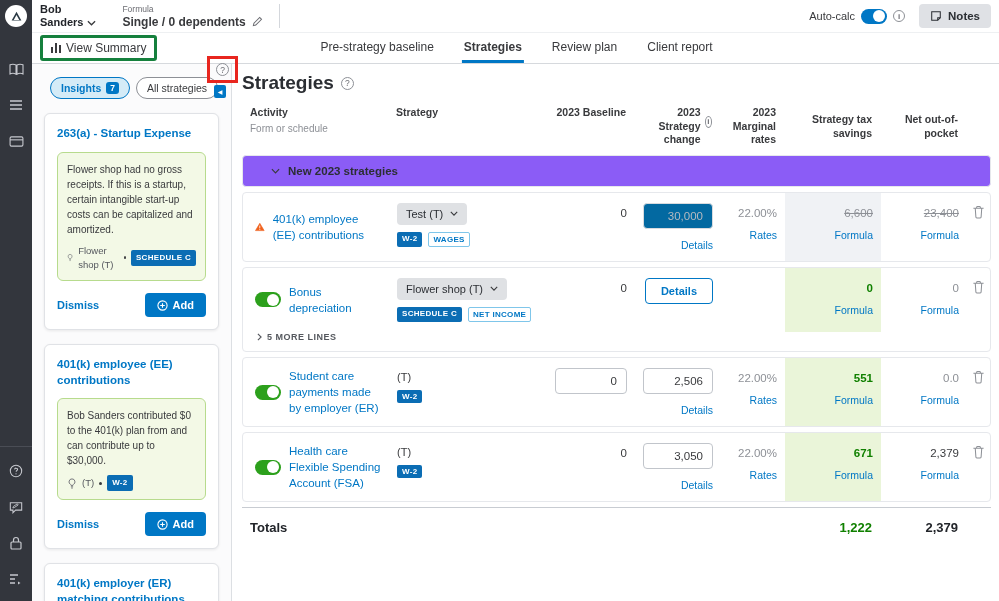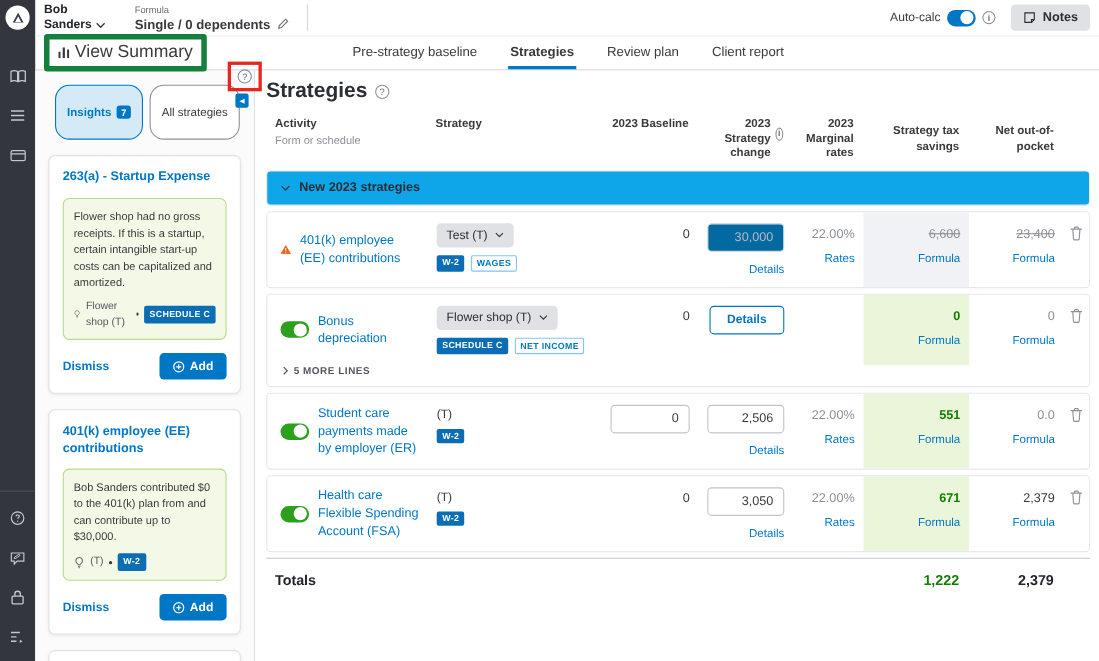--- a/index.html
+++ b/index.html
@@ -26,31 +26,31 @@
   .spacer { flex:1; }
   .autocalc { display:flex; align-items:center; gap:6px; font-size:11px; color:#393a3d; }
   .toggle { width:26px; height:15px; border-radius:8px; position:relative; cursor:pointer; display:inline-block; }
   .toggle::after { content:''; position:absolute; right:2px; top:1.5px; width:12px; height:12px; border-radius:50%; background:#fff; }
   .toggle.blue { background:#0077c5; }
   .toggle.green { background:#2ca01c; }
   .info-circ { width:12px; height:12px; border:1px solid #8d9096; border-radius:50%; font-size:8px; color:#6b6c72; display:inline-flex; align-items:center; justify-content:center; font-weight:bold; cursor:pointer; }
   .notes-btn { margin-left:14px; background:#dfe1e5; border:none; border-radius:4px; padding:6px 11px; font-size:11.5px; font-weight:bold; color:#2b2e33; display:flex; align-items:center; gap:6px; cursor:pointer; font-family:inherit; }
 
   .toolbar { height:31px; border-bottom:1px solid #d6d9dd; display:flex; align-items:center; position:relative; flex-shrink:0; }
-  .view-summary { margin-left:8px; background:#fff; border:5px solid #15803d; border-radius:3px; padding:3px 8px; font-size:16px; color:#393a3d; display:flex; align-items:center; gap:5px; cursor:pointer; font-family:inherit; }
+  .view-summary { margin-left:8px; background:#fff; border:3px solid #15803d; border-radius:3px; padding:3px 8px; font-size:12px; color:#393a3d; display:flex; align-items:center; gap:5px; cursor:pointer; font-family:inherit; }
   .tabs { position:absolute; left:50%; transform:translateX(-50%); top:0; height:100%; display:flex; gap:26px; }
   .tab { font-size:12px; color:#393a3d; display:flex; align-items:center; padding:0 2px; border-bottom:3px solid transparent; cursor:pointer; text-decoration:none; }
   .tab.active { font-weight:bold; border-bottom-color:#0077c5; }
 
   .content { flex:1; display:flex; overflow:hidden; }
 
   
   .insights-panel { width:200px; flex-shrink:0; border-right:1px solid #dcdfe3; background:#fbfbfc; padding:13px 12px 0; overflow:hidden; }
   .pills { display:flex; gap:6px; margin:0 0 14px 6px; }
-  .pill { border-radius:13px; font-size:10.5px; padding:18px 10px; display:flex; align-items:flex-start; gap:5px; cursor:pointer; white-space:nowrap; }
+  .pill { border-radius:13px; font-size:10.5px; padding:4px 10px; display:flex; align-items:flex-start; gap:5px; cursor:pointer; white-space:nowrap; }
   .pill.insights { background:#d4ebf7; border:1px solid #0077c5; color:#0077c5; font-weight:bold; }
   .count-badge { background:#0077c5; color:#fff; font-size:8.5px; border-radius:3px; padding:1px 4px; font-weight:bold; }
   .pill.all { background:#fff; border:1px solid #8d9096; color:#393a3d; }
   .card { background:#fff; border:1px solid #e0e2e6; border-radius:6px; box-shadow:0 1px 3px rgba(0,0,0,.08); padding:12px; margin-bottom:14px; }
   .card-title { color:#0077c5; font-size:11.5px; font-weight:bold; line-height:1.35; cursor:pointer; }
   .insight-box { margin-top:10px; background:#f3f9e6; border:1px solid #b7db8d; border-radius:6px; padding:9px 9px 8px; font-size:10px; line-height:1.5; color:#393a3d; }
   .activity-line { margin-top:7px; display:flex; align-items:center; gap:5px; font-size:9.5px; color:#55585e; }
   .dot { width:3px; height:3px; border-radius:50%; background:#393a3d; }
   .badge-solid { background:#0b6db4; color:#fff; font-size:8px; font-weight:bold; padding:2px 5px; border-radius:2px; letter-spacing:.3px; white-space:nowrap; }
   .badge-outline { background:#fff; border:1px solid #7fc6ea; color:#0077c5; font-size:8px; font-weight:bold; padding:2px 4px; border-radius:2px; letter-spacing:.3px; white-space:nowrap; }
@@ -60,21 +60,21 @@
 
   
   .table-area { flex:1; padding:6px 10px 0; background:#fff; overflow:hidden; }
   .page-title-row { display:flex; align-items:center; gap:7px; margin:2px 0 12px; }
   .page-title { font-size:19px; font-weight:bold; color:#2b2e33; }
   .help-circ { width:13px; height:13px; border:1px solid #8d9096; border-radius:50%; color:#6b6c72; font-size:8.5px; display:inline-flex; align-items:center; justify-content:center; cursor:pointer; }
   .tg { display:grid; grid-template-columns:146px 158px 88px 86px 64px 96px 86px 23px; }
   .th { font-size:10.5px; font-weight:bold; color:#393a3d; line-height:1.3; padding:0 8px 8px; }
   .th .sub { font-weight:normal; color:#8d9096; font-size:10px; margin-top:2px; }
   .th.r { text-align:right; }
-  .section-bar { background:#0ea5e9; border:1px solid #e6e8ec; border-radius:4px; padding:9px 12px; font-size:11.5px; font-weight:bold; color:#2b2e33; display:flex; align-items:center; gap:8px; margin-bottom:5px; cursor:pointer; }
+  .section-bar { background:#8b5cf6; border:1px solid #e6e8ec; border-radius:4px; padding:9px 28px; font-size:11.5px; font-weight:bold; color:#2b2e33; display:flex; align-items:center; gap:8px; margin-bottom:5px; cursor:pointer; }
   .srow { border:1px solid #e6e8ec; border-radius:4px; margin-bottom:5px; background:#fff; }
   .cell { padding:10px 8px; }
   .cell.num { text-align:right; font-size:11.5px; padding-top:14px; color:#393a3d; }
   .cell.gray { color:#8d9096; }
   .struck { text-decoration:line-through; color:#8d9096; }
   .strategy-cell { display:flex; align-items:center; gap:8px; padding:10px 8px 10px 12px; }
   .row-title { color:#0077c5; font-size:11.5px; line-height:1.4; cursor:pointer; text-decoration:none; }
   .select-pill { background:#dfe1e4; border-radius:4px; padding:5px 9px; font-size:11px; color:#2b2e33; display:inline-flex; align-items:center; gap:7px; cursor:pointer; }
   .badges { margin-top:7px; display:flex; gap:6px; }
   .act-text { font-size:11px; color:#393a3d; padding-top:3px; }

